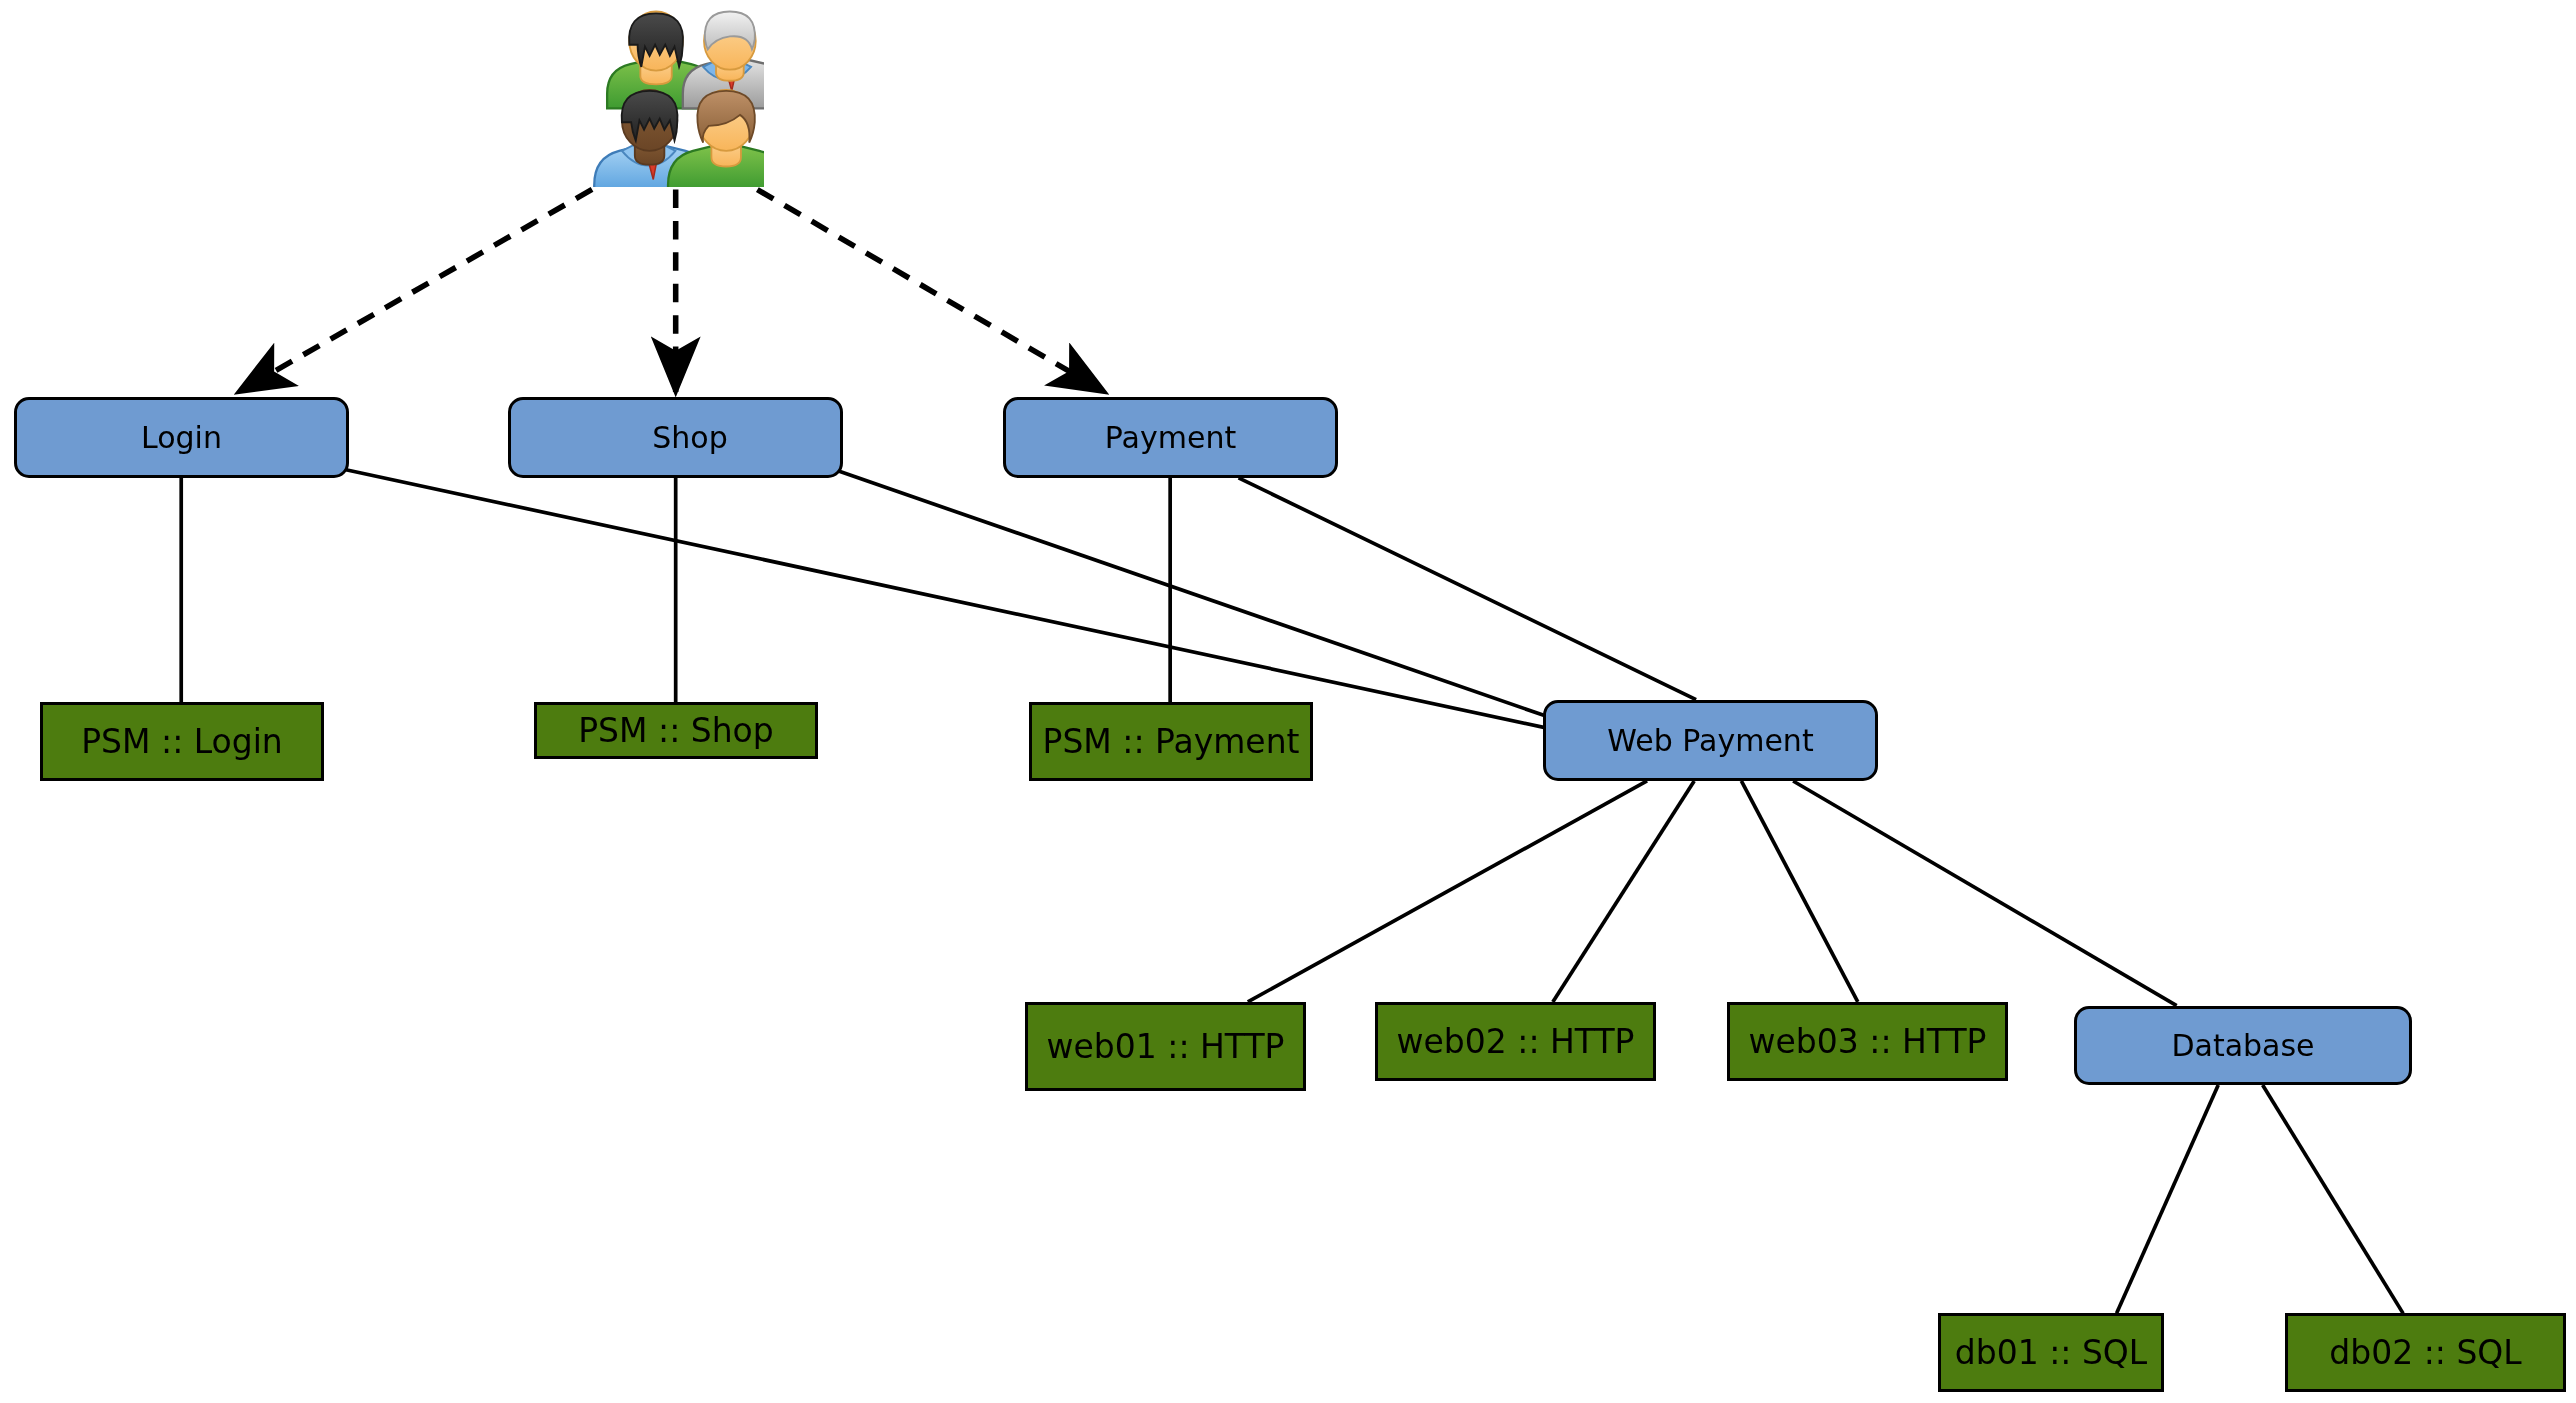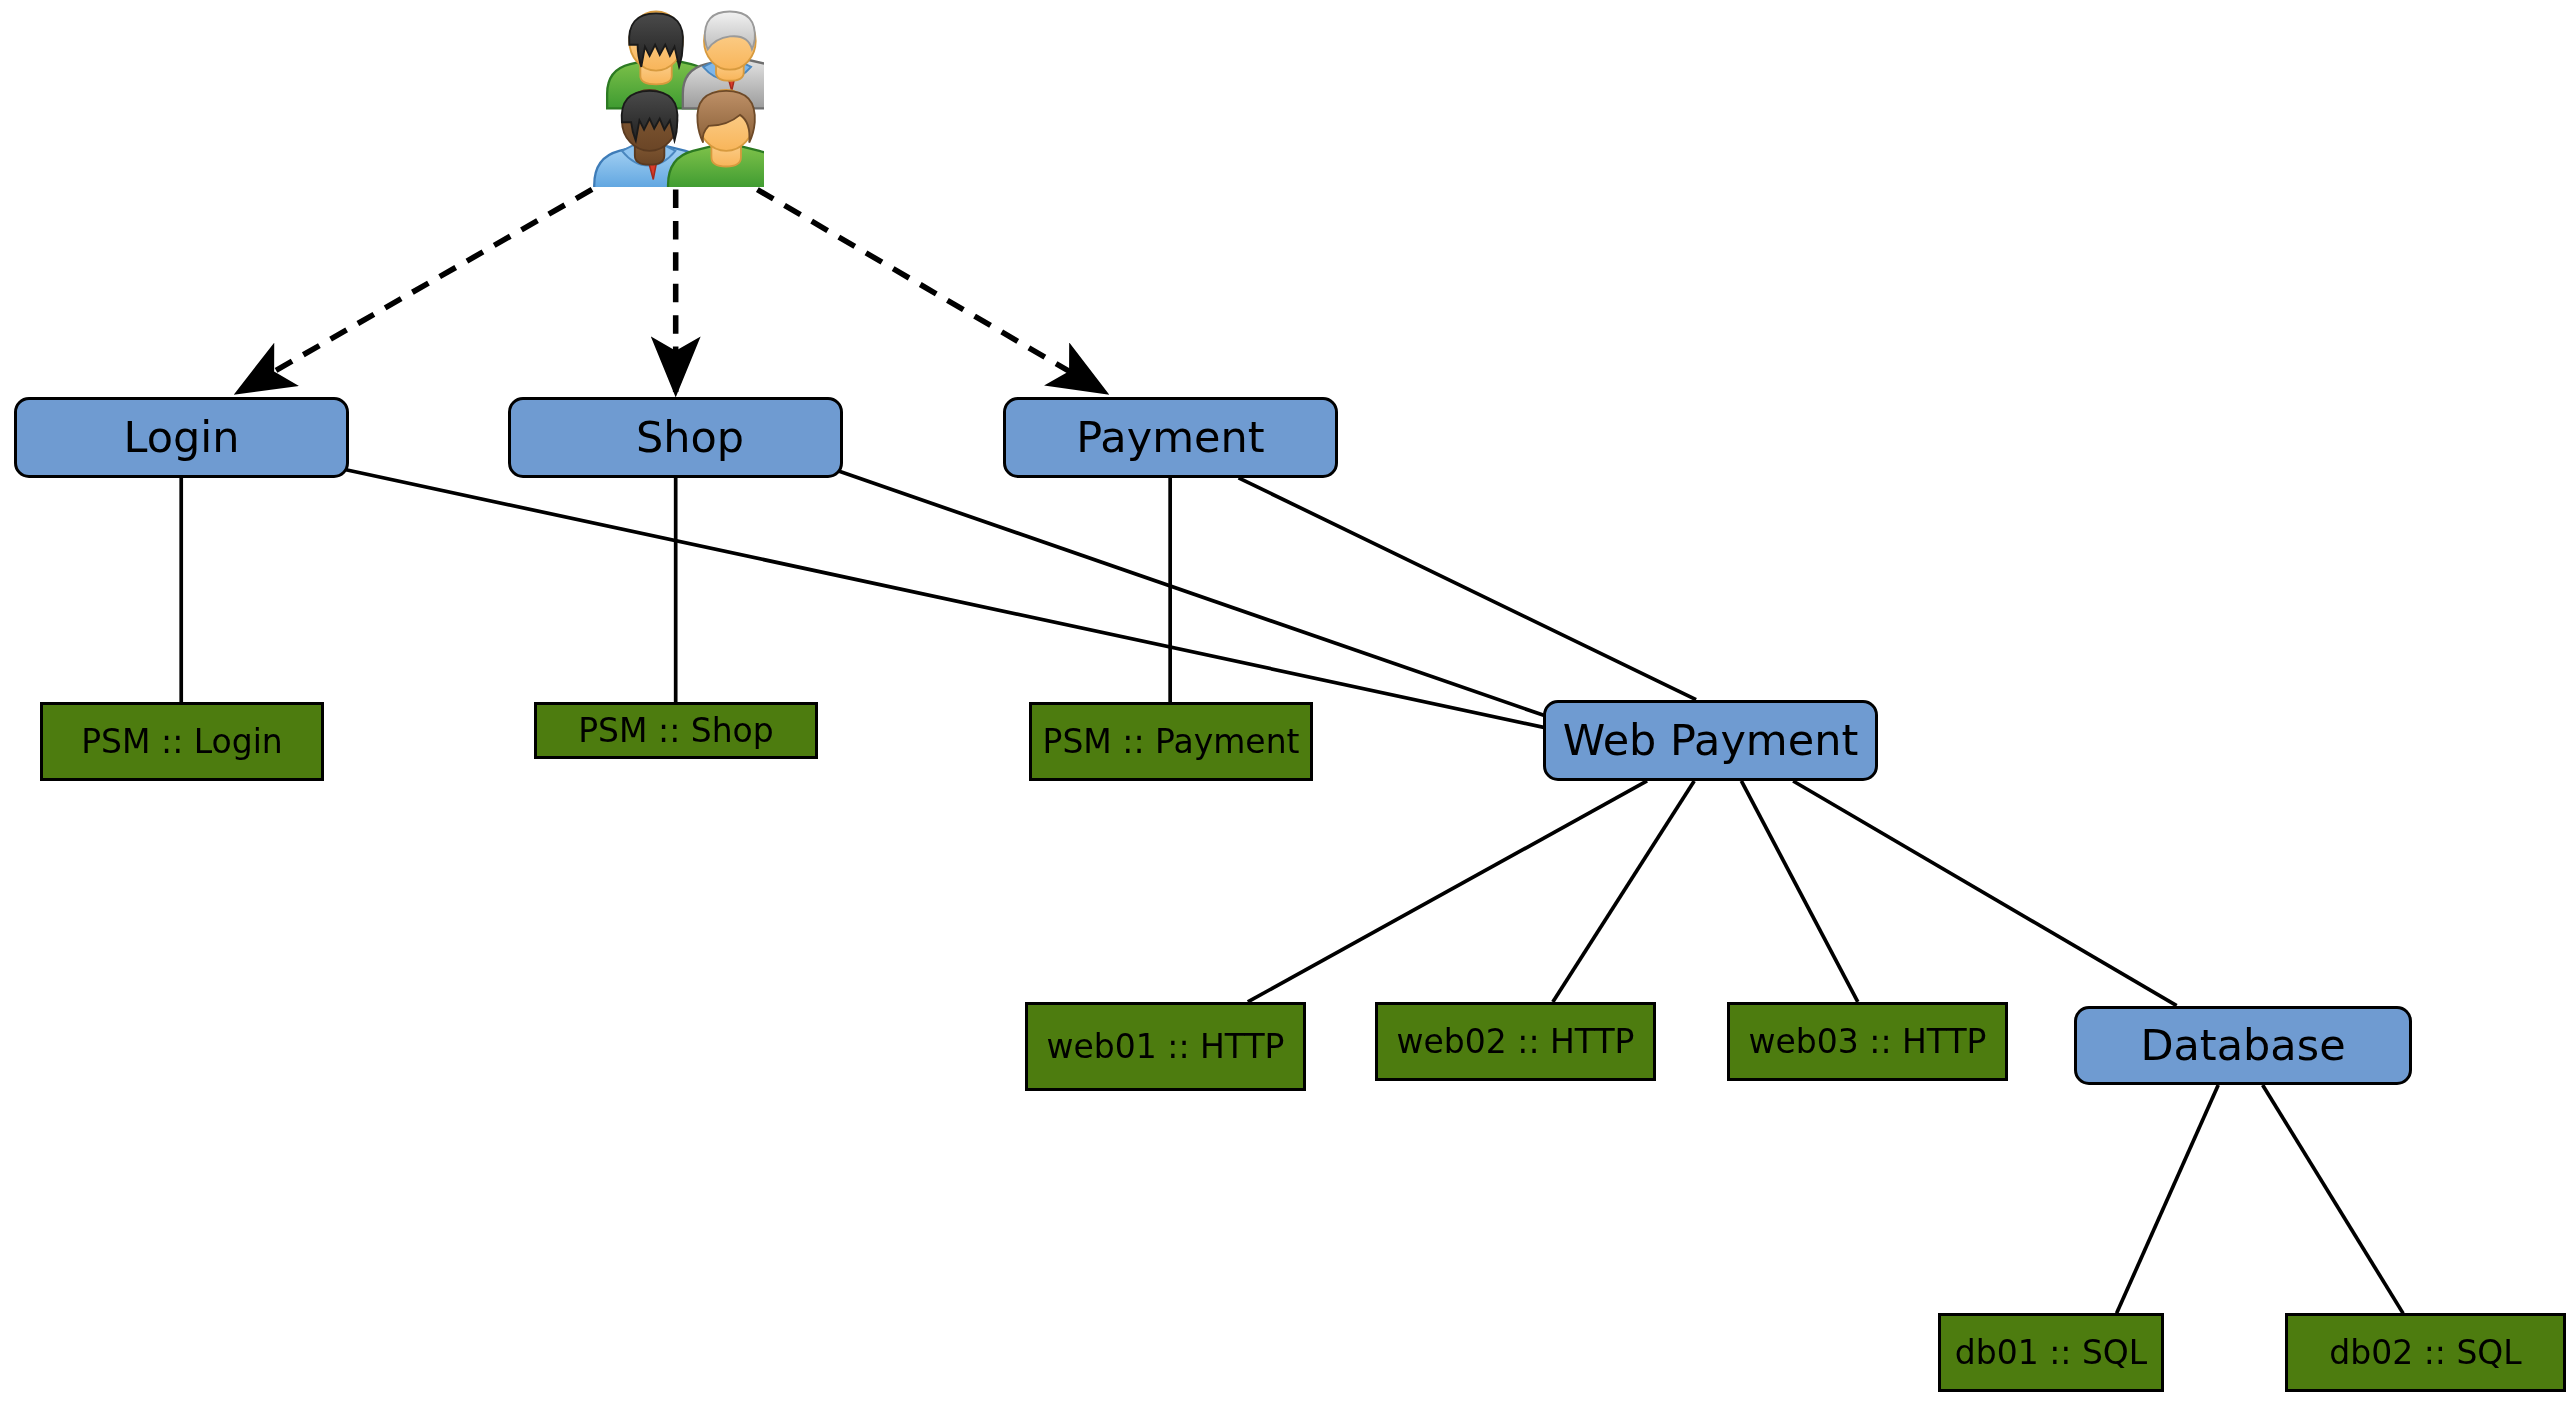--- a/index.html
+++ b/index.html
@@ -34,21 +34,21 @@
     justify-content: center;
     text-align: center;
     color: #000000;
     white-space: nowrap;
     line-height: 1;
   }
   .node-component {
     background: #6F9BD1;
     border: 3.7px solid #000000;
     border-radius: 15px;
-    font-size: 43px;
+    font-size: 30px;
   }
   .node-artifact {
     background: #4d7c0f;
     border: 3.7px solid #000000;
     border-radius: 0;
     font-size: 33px;
   }
   .node-label {
     display: block;
     pointer-events: none;

